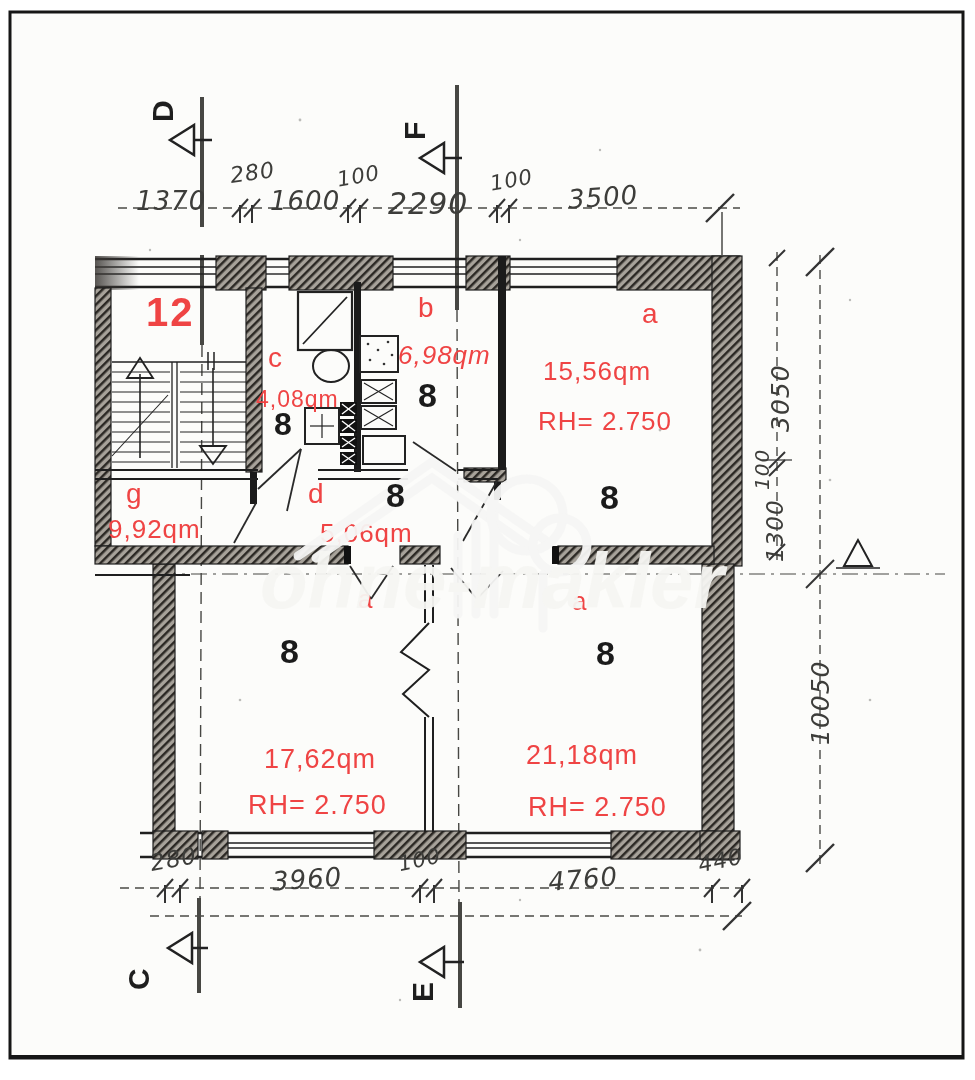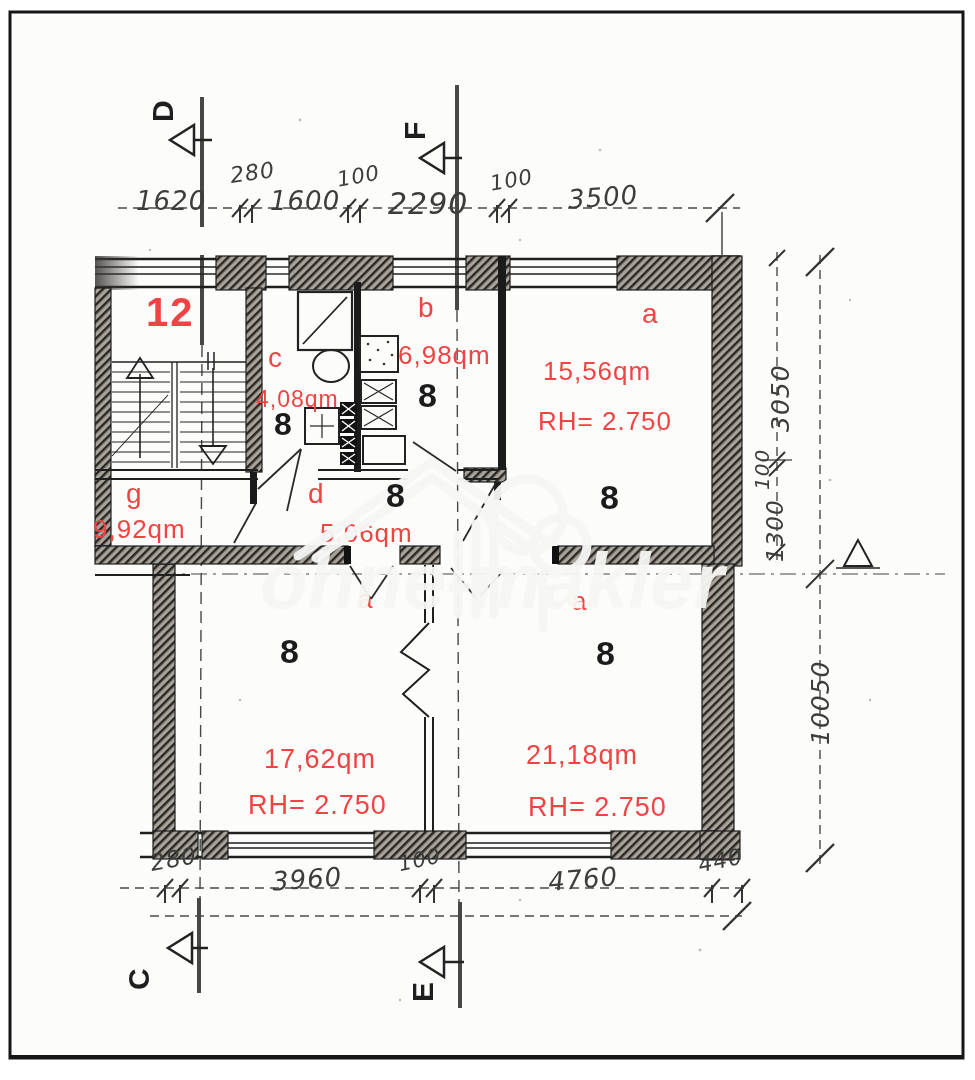--- a/index.html
+++ b/index.html
@@ -301,21 +301,21 @@
       </g>
       <g stroke-width="2">
         <polygon points="858,540 844,566 872,566" fill="none"></polygon>
           <line x1="836" y1="568" x2="880" y2="568" stroke-width="1.5"></line>
       </g>
     </g>
   </svg>
 
   <div class="labels">
 
-    <span class="dim" style="left:136px;top:186px;font-size:26px;">1620</span>
+    <span class="dim" style="left:136px;top:186px;font-size:26px;">1370</span>
     <span class="dim" style="left:230px;top:160px;font-size:22px;transform:rotate(-8deg);">280</span>
     <span class="dim" style="left:270px;top:186px;font-size:26px;text-align:center;">1600</span>
     <span class="dim" style="left:337px;top:164px;font-size:21px;transform:rotate(-10deg);">100</span>
     <span class="dim" style="left:388px;top:186px;font-size:30px;">2290</span>
     <span class="dim" style="left:490px;top:168px;font-size:21px;transform:rotate(-10deg);">100</span>
     <span class="dim" style="left:568px;top:182px;font-size:26px;transform:rotate(-4deg);">3500</span>
 
     <span class="dim rot" style="left:766px;top:432px;font-size:25px;">3050</span>
     <span class="dim rot" style="left:750px;top:490px;font-size:20px;">100</span>
     <span class="dim rot" style="left:762px;top:562px;font-size:23px;">1300</span>
@@ -329,26 +329,26 @@
 
     <span class="axl" style="left:146px;top:122px;">D</span>
     <span class="axl" style="left:398px;top:140px;">F</span>
     <span class="axl" style="left:122px;top:990px;">C</span>
     <span class="axl" style="left:406px;top:1002px;">E</span>
 
     <span class="lbl" style="left:146px;top:290px;font-size:40px;font-weight:bold;letter-spacing:2px;">12</span>
     <span class="lbl" style="left:268px;top:342px;font-size:28px;">c</span>
     <span class="lbl" style="left:256px;top:386px;font-size:23px;">4,08qm</span>
     <span class="lbl" style="left:418px;top:292px;font-size:28px;">b</span>
-    <span class="lbl" style="left:398px;top:340px;font-size:26px;">6,98qm</span>
+    <span class="lbl" style="left:398px;top:340px;font-size:26px;font-style:italic;">6,98qm</span>
     <span class="lbl" style="left:642px;top:298px;font-size:28px;">a</span>
     <span class="lbl" style="left:543px;top:356px;font-size:26px;">15,56qm</span>
     <span class="lbl" style="left:538px;top:406px;font-size:26px;">RH= 2.750</span>
     <span class="lbl" style="left:126px;top:478px;font-size:28px;">g</span>
-    <span class="lbl" style="left:93px;top:514px;font-size:26px;">9,92qm</span>
+    <span class="lbl" style="left:108px;top:514px;font-size:26px;">9,92qm</span>
     <span class="lbl" style="left:308px;top:478px;font-size:28px;">d</span>
     <span class="lbl" style="left:320px;top:518px;font-size:26px;">5,06qm</span>
     <span class="lbl" style="left:358px;top:584px;font-size:26px;">a</span>
     <span class="lbl" style="left:264px;top:744px;font-size:27px;">17,62qm</span>
     <span class="lbl" style="left:248px;top:790px;font-size:27px;">RH= 2.750</span>
     <span class="lbl" style="left:572px;top:586px;font-size:26px;">a</span>
     <span class="lbl" style="left:526px;top:740px;font-size:27px;">21,18qm</span>
     <span class="lbl" style="left:528px;top:792px;font-size:27px;">RH= 2.750</span>
   </div>
 

